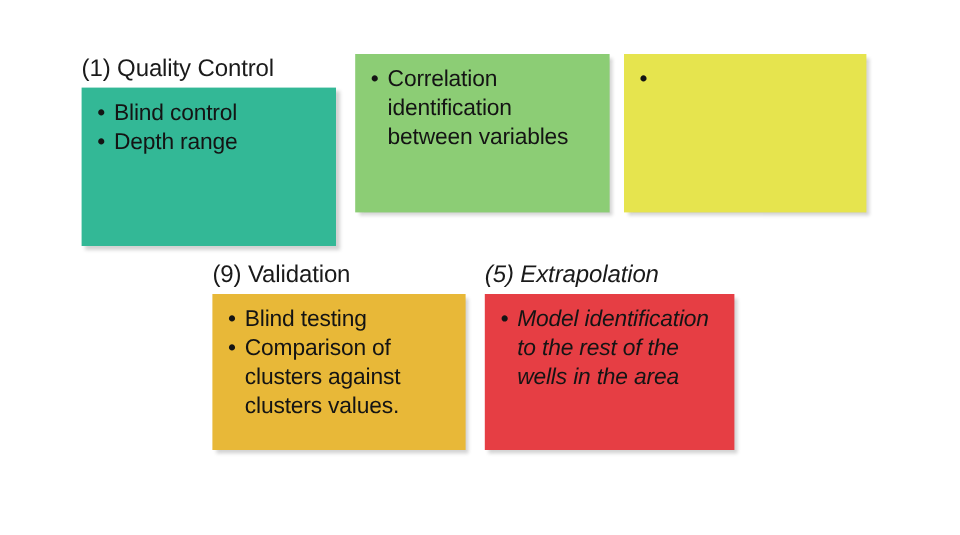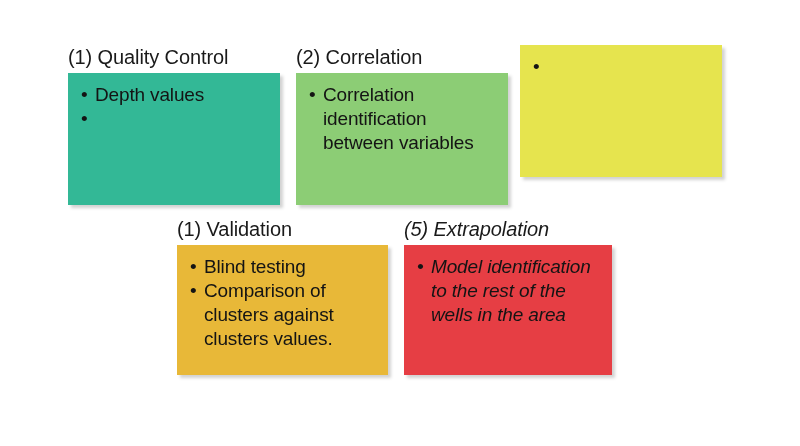--- a/index.html
+++ b/index.html
@@ -92,31 +92,31 @@
 <body style="background: rgb(255, 255, 255);">
 
 <div id="workflow-diagram">
 
   <div class="stage" id="stage-1">
     <div class="stage-title">(1) Quality Control</div>
     <div class="stage-box" style="background: rgb(51, 184, 150);">
       <ul class="bullet-list">
         <li class="bullet-item">
           <span class="dot">•</span>
-          <span>Depth values</span>
+          <span>Blind control</span>
         </li>
         <li class="bullet-item">
           <span class="dot">•</span>
+          <span>Depth range</span>
         </li>
       </ul>
     </div>
   </div>
 
   <div class="stage" id="stage-2">
-    <div class="stage-title">(2) Correlation</div>
     <div class="stage-box" style="background: rgb(140, 205, 117);">
       <ul class="bullet-list">
         <li class="bullet-item">
           <span class="dot">•</span>
           <span>Correlation identification between variables</span>
         </li>
       </ul>
     </div>
   </div>
 
@@ -124,21 +124,21 @@
     <div class="stage-box" style="background: rgb(230, 228, 78);">
       <ul class="bullet-list">
         <li class="bullet-item">
           <span class="dot">•</span>
         </li>
       </ul>
     </div>
   </div>
 
   <div class="stage" id="stage-4">
-    <div class="stage-title">(1) Validation</div>
+    <div class="stage-title">(9) Validation</div>
     <div class="stage-box" style="background: rgb(232, 184, 56);">
       <ul class="bullet-list">
         <li class="bullet-item">
           <span class="dot">•</span>
           <span>Blind testing</span>
         </li>
         <li class="bullet-item">
           <span class="dot">•</span>
           <span>Comparison of clusters against clusters values.</span>
         </li>

